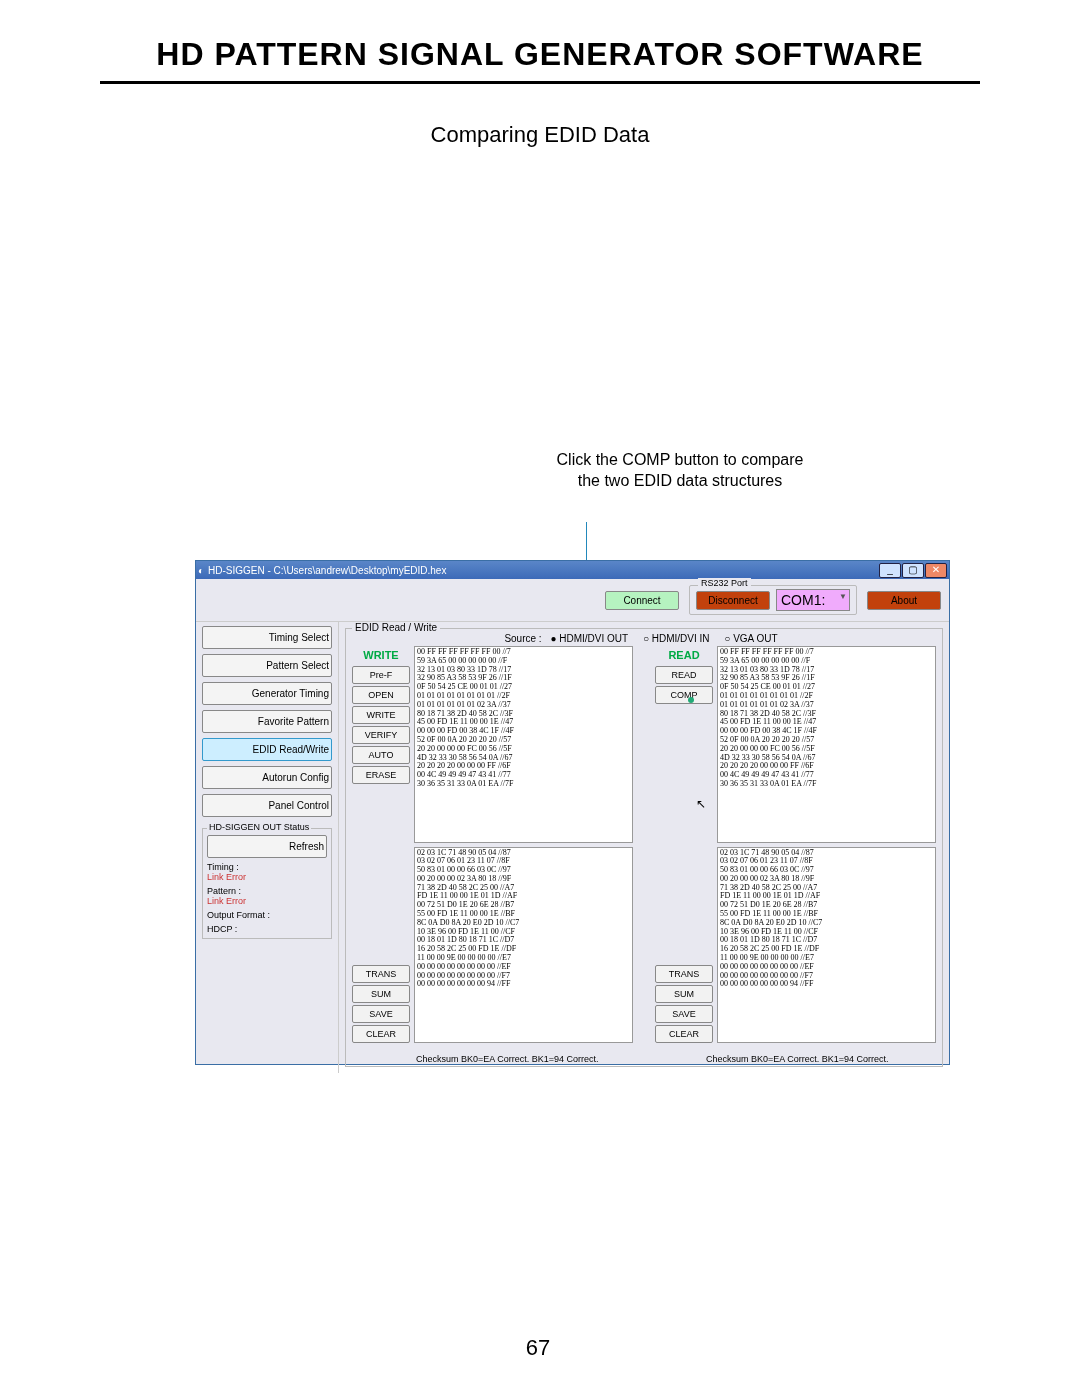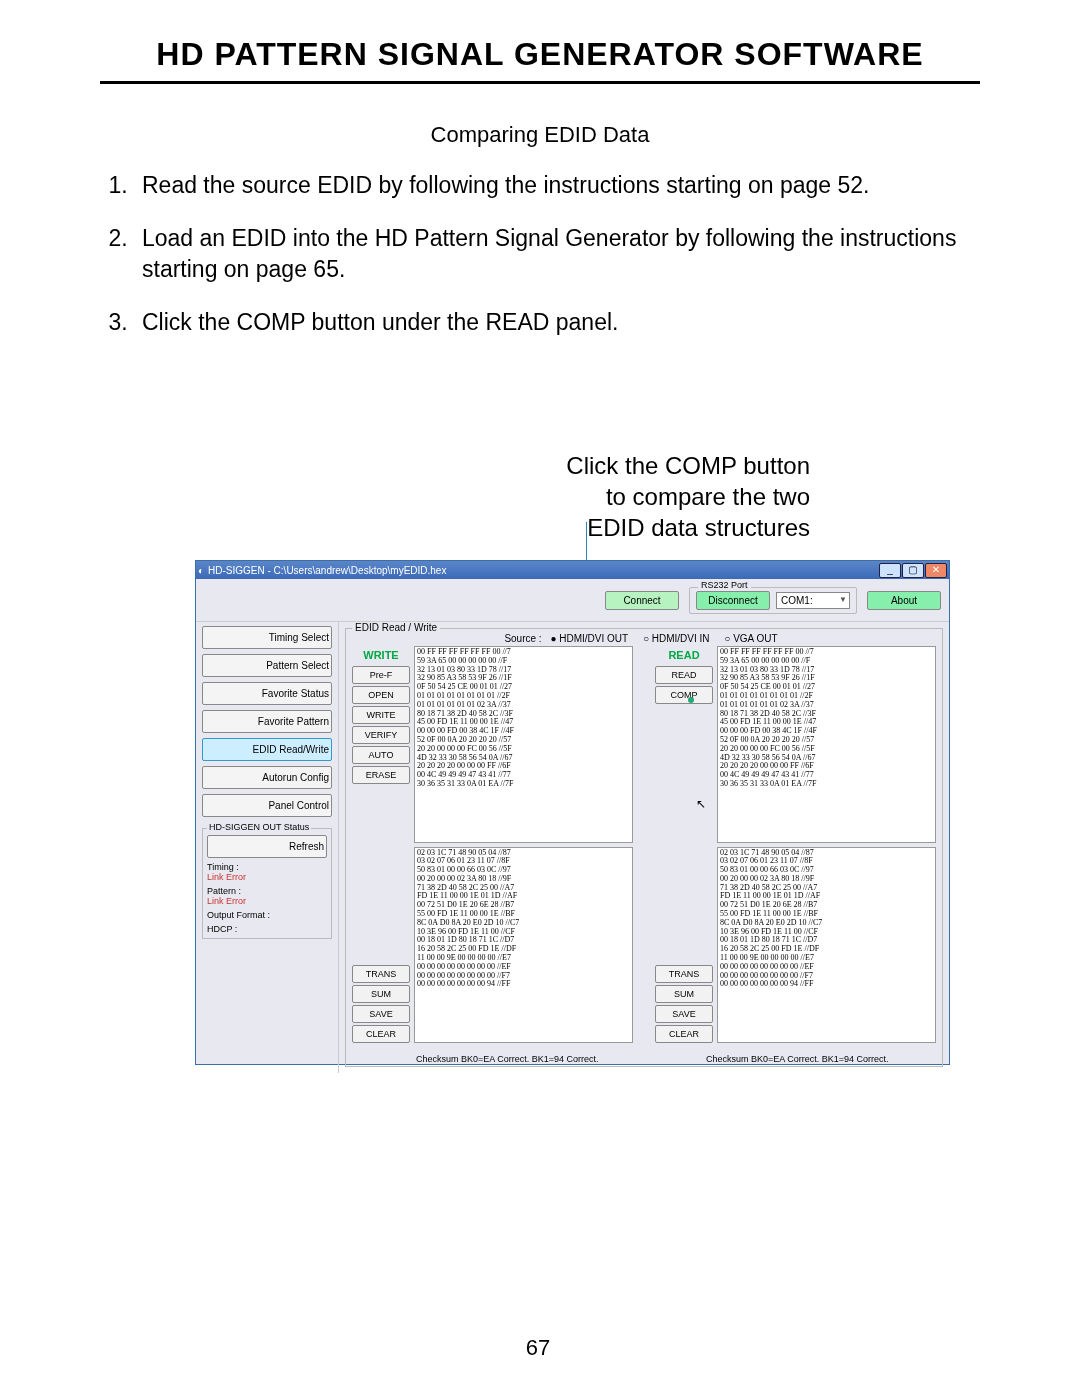--- a/index.html
+++ b/index.html
@@ -2,36 +2,36 @@
 <html><head>
 <meta charset="utf-8">
 <style>
   html,body{margin:0;padding:0;background:#fff;font-family:Arial,Helvetica,sans-serif}
   .page{width:1080px;height:1397px;position:relative;margin:0 auto;box-sizing:border-box;padding:36px 100px 0 100px}
   .doc-title{font-family:Arial,Helvetica,sans-serif;font-size:32px;font-weight:bold;letter-spacing:1px;text-align:center;padding-bottom:8px;border-bottom:3px solid #000;font-variant:small-caps}
   .section-title{font-weight:normal;font-size:22px;text-align:center;margin-top:38px;margin-bottom:20px}
   .intro{font-size:23px;line-height:1.35}
   ol.steps{font-size:23px;line-height:1.35;padding-left:34px;margin-top:22px}
   ol.steps li{margin-bottom:22px;padding-left:8px}
-  .callout{font-size:24px;text-align:right;position:absolute;right:270px;top:450px;line-height:1.3;width:260px}
+  .callout{font-size:16px;text-align:center;position:absolute;right:270px;top:450px;line-height:1.3;width:260px}
   .callout-line{position:absolute;background:#28b;width:1px}
   .screenshot-wrap{position:absolute;left:195px;right:130px;top:560px;height:505px}
   .window{position:absolute;inset:0;border:1px solid #3a6ea5;background:#e8e8f0;font-family:Verdana,Geneva,sans-serif;font-size:10px}
   .titlebar{height:18px;background:linear-gradient(#5a86c8,#3c6ab8);color:#fff;display:flex;align-items:center;padding:0 2px;font-size:10px}
   .titlebar .title{flex:1;padding-left:4px}
   .winbtn{display:inline-block;width:20px;height:13px;margin-left:1px;border:1px solid #224;border-radius:2px;text-align:center;line-height:11px;font-size:10px;color:#000}
   .winbtn.min{background:#cfe3ff}
   .winbtn.max{background:#cfe3ff}
   .winbtn.cls{background:#e86;color:#fff}
   .toolbar{height:34px;display:flex;align-items:center;padding:4px 8px;border-bottom:1px solid #ccc}
   .rs232{margin-left:auto;display:flex;align-items:center;gap:6px;border:1px solid #bbb;padding:3px 6px;border-radius:2px;position:relative}
   .rs232 .legend{position:absolute;top:-8px;left:8px;background:#e8e8f0;padding:0 3px;font-size:9px}
-  .btn{border:1px solid #888;background:#86efac;padding:3px 8px;border-radius:2px;font-size:10px;min-width:56px;text-align:center}
+  .btn{border:1px solid #888;background:#c2410c;padding:3px 8px;border-radius:2px;font-size:10px;min-width:56px;text-align:center}
   .btn.connect{background:#b6f3c0}
-  .select{border:1px solid #888;background:#ffffff;padding:2px 14px 2px 4px;font-size:10px;position:relative;min-width:54px}
+  .select{border:1px solid #888;background:#f0abfc;padding:2px 14px 2px 4px;font-size:14px;position:relative;min-width:54px}
   .select::after{content:"▼";position:absolute;right:2px;top:2px;font-size:8px;color:#555}
   .body{display:flex;height:calc(100% - 52px)}
   .sidebar{width:130px;border-right:1px solid #ccc;padding:4px 6px;display:flex;flex-direction:column;gap:5px}
   .sidebtn{border:1px solid #888;background:#f4f4f4;padding:5px 2px;text-align:right;font-size:10px;border-radius:2px}
   .sidebtn.active{background:#cdeeff;border-color:#3399cc}
   .status-group{border:1px solid #bbb;margin-top:6px;padding:6px 4px 4px 4px;position:relative;font-size:9px}
   .status-group .legend{position:absolute;top:-7px;left:4px;background:#e8e8f0;padding:0 2px}
   .status-line{margin-top:4px}
   .status-line .err{color:#c33}
   .main{flex:1;padding:6px;position:relative}
@@ -55,25 +55,20 @@
   .pagenum{position:absolute;bottom:36px;left:0;right:4px;text-align:center;font-size:22px}
   .cursor{position:absolute;font-size:12px;color:#000}
   .dot{position:absolute;width:6px;height:6px;background:#2a7;border-radius:50%}
 </style>
 </head>
 <body>
 
 <div class="page">
   <div class="doc-title">HD PATTERN SIGNAL GENERATOR SOFTWARE</div>
   <div class="section-title">Comparing EDID Data</div>
-  <ol class="steps">
-    <li>Read the source EDID by following the instructions starting on page 52.</li>
-    <li>Load an EDID into the HD Pattern Signal Generator by following the instructions starting on page 65.</li>
-    <li>Click the COMP button under the READ panel.</li>
-  </ol>
 
   <div class="callout">Click the COMP button to compare the two EDID data structures</div>
   <div class="callout-line" style="left:586px;top:522px;height:150px"></div>
 
   <div class="screenshot-wrap">
     <div class="window">
       <div class="titlebar">
         <span>◐</span>
         <span class="title">HD-SIGGEN - C:\Users\andrew\Desktop\myEDID.hex</span>
         <span class="winbtn min">_</span>
@@ -87,21 +82,21 @@
           <span class="legend">RS232 Port</span>
           <div class="btn">Disconnect</div>
           <div class="select">COM1:</div>
         </div>
         <div class="btn" style="margin-left:10px">About</div>
       </div>
       <div class="body">
         <div class="sidebar">
           <div class="sidebtn">Timing Select</div>
           <div class="sidebtn">Pattern Select</div>
-          <div class="sidebtn">Favorite Status</div>
+          <div class="sidebtn">Generator Timing</div>
           <div class="sidebtn">Favorite Pattern</div>
           <div class="sidebtn active">EDID Read/Write</div>
           <div class="sidebtn">Autorun Config</div>
           <div class="sidebtn">Panel Control</div>
           <div class="status-group">
             <span class="legend">HD-SIGGEN OUT Status</span>
             <div class="sidebtn" style="margin-bottom:4px">Refresh</div>
             <div class="status-line"><span>Timing :</span><br><span class="err">Link Error</span></div>
             <div class="status-line"><span>Pattern :</span><br><span class="err">Link Error</span></div>
             <div class="status-line"><span>Output Format :</span></div>

